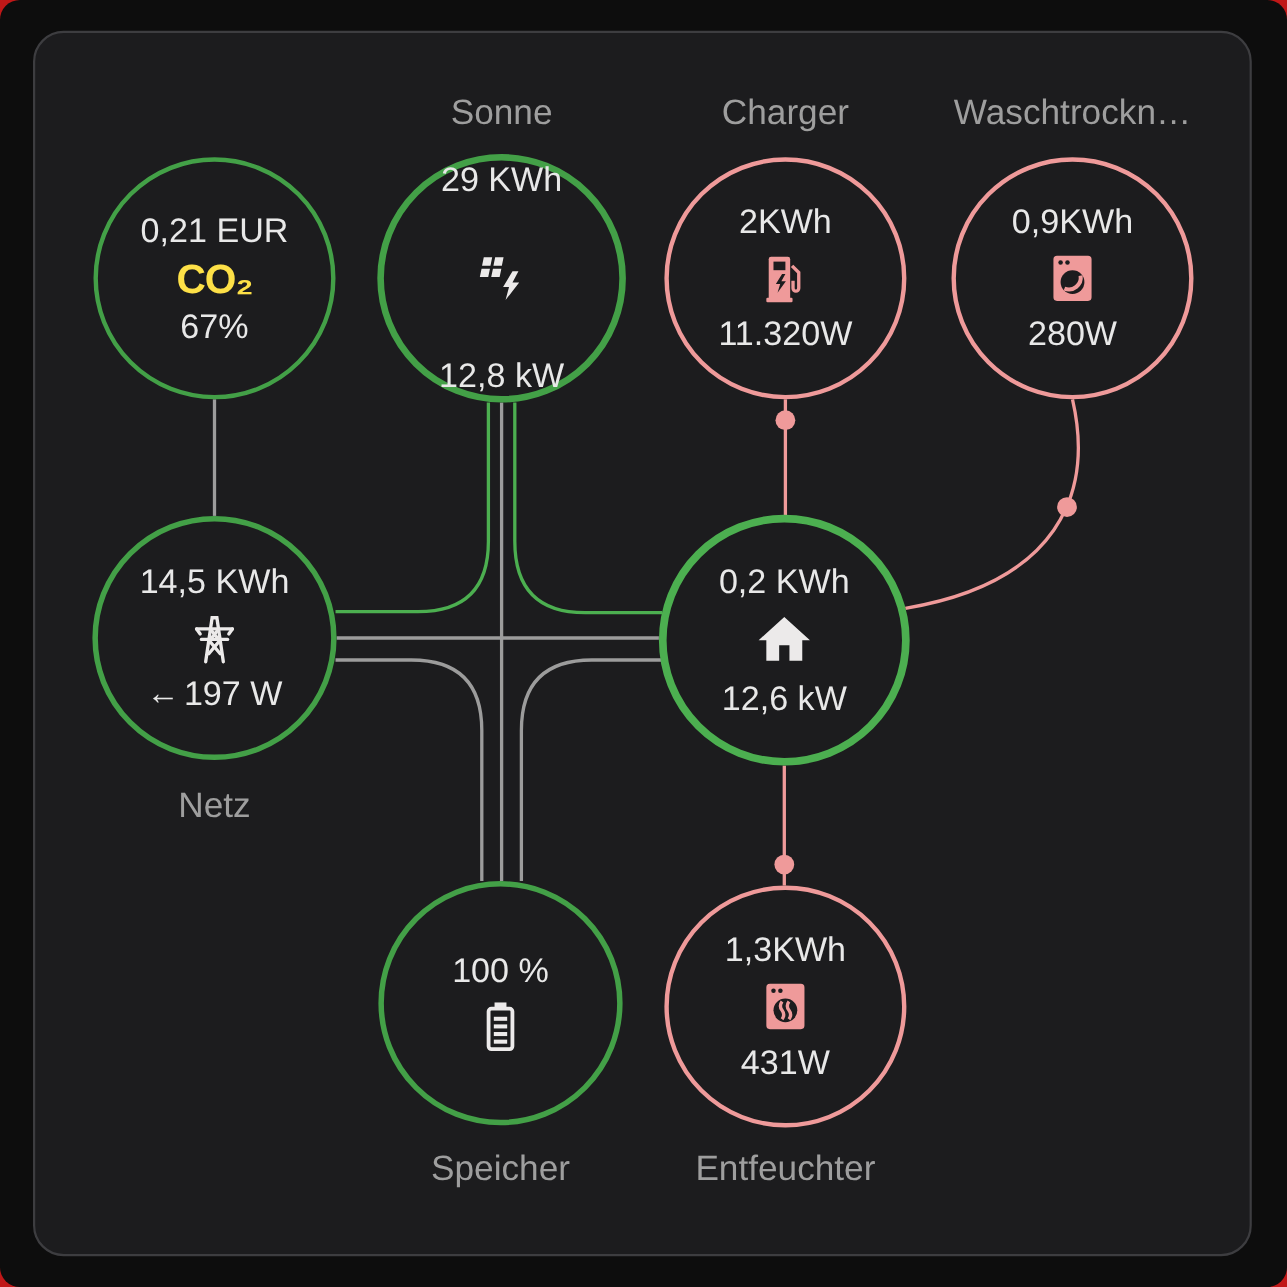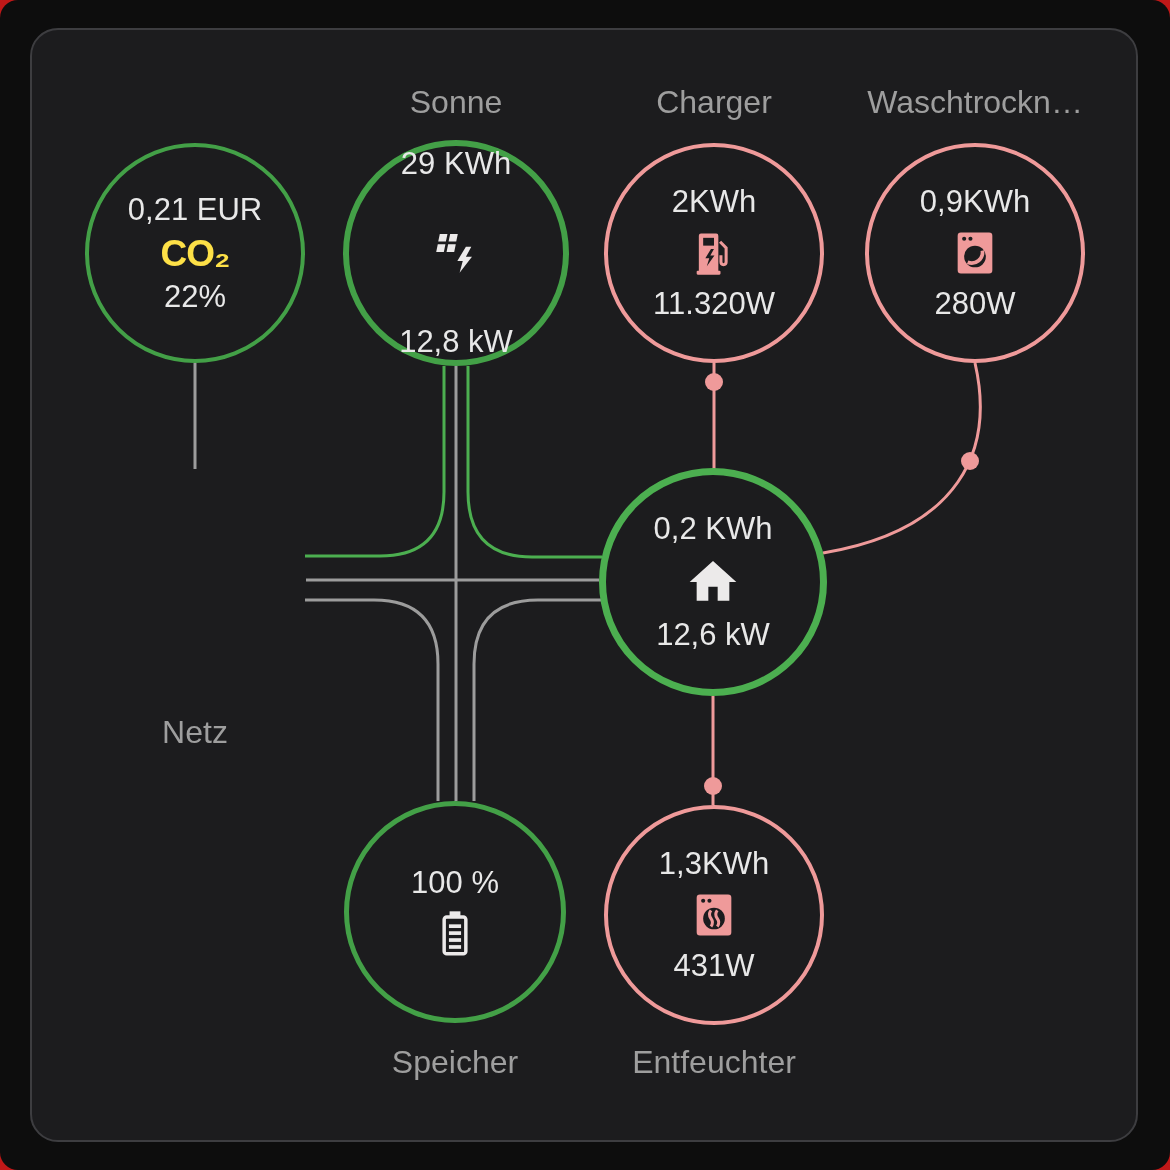--- a/index.html
+++ b/index.html
@@ -75,21 +75,21 @@
   <div class="node-label" style="left:564px; top:84px;">Charger</div>
   <div class="node-label" style="left:825px; top:84px;">Waschtrockn…</div>
 
   <div class="node-label" style="left:45px; top:714px;">Netz</div>
   <div class="node-label" style="left:305px; top:1044px;">Speicher</div>
   <div class="node-label" style="left:564px; top:1044px;">Entfeuchter</div>
 
   <div class="node bg4" style="left:85px; top:143px; width:220px; height:220px;">
     <div class="val">0,21 EUR</div>
     <div class="icon co2-text">CO₂</div>
-    <div class="val">22%</div>
+    <div class="val">67%</div>
   </div>
 
   <div class="node bg6" style="left:343px; top:140px; width:226px; height:226px;justify-content:space-between;">
     <div class="val">29 KWh</div>
     <div class="icon ic-white">
       <svg width="54" height="54" viewBox="0 0 24 24" fill="currentColor">
         <path d="M4.8 3.5h3.4l-.7 3.4H4.1zM9.4 3.5h3.4l-.7 3.4H8.7zM3.9 8.1h3.4l-.7 3.4H3.2zM8.5 8.1h3.4l-.7 3.4H7.8z"></path>
         <path d="M16.4 9.2l-3.8 6.3h2.4l-1.4 5.3 5.5-7.1h-2.7l2.4-4.5z"></path>
       </svg>
     </div>
@@ -117,20 +117,37 @@
         <path d="M5.5 2.5h13A1.5 1.5 0 0 1 20 4v16a1.5 1.5 0 0 1-1.5 1.5h-13A1.5 1.5 0 0 1 4 20V4a1.5 1.5 0 0 1 1.5-1.5z"></path>
         <circle cx="7" cy="5.4" r=".95" fill="#1c1c1e"></circle>
         <circle cx="9.9" cy="5.4" r=".95" fill="#1c1c1e"></circle>
         <circle cx="12" cy="13.6" r="5" fill="#1c1c1e"></circle>
         <path d="M8.6 16.3 A5 5 0 0 0 15.4 10.9" stroke="currentColor" stroke-width="1.7" fill="none"></path>
       </svg>
     </div>
     <div class="val">280W</div>
   </div>
 
+  <div class="node bg5" style="left:84px; top:469px; width:222px; height:222px;">
+    <div class="val">14,5 KWh</div>
+    <div class="icon ic-white">
+      <svg width="52" height="52" viewBox="0 0 24 24" fill="none" stroke="currentColor" stroke-width="1.4" stroke-linecap="round">
+        <path d="M8.3 22 L11 3.5 h2 L15.7 22"></path>
+        <path d="M4.5 8.2 H19.5"></path>
+        <path d="M6.5 12.6 H17.5"></path>
+        <path d="M4.5 8.2 l1.5 2.1 M19.5 8.2 l-1.5 2.1"></path>
+        <path d="M10.4 8.4 l3.3 4.2 M13.6 8.4 l-3.3 4.2"></path>
+        <path d="M9.7 13 l4.7 5.6 M14.3 13 l-4.7 5.6"></path>
+      </svg>
+    </div>
+    <div class="grid-bottom">
+      <span class="arrow">←</span>
+      <span class="val">197 W</span>
+    </div>
+  </div>
 
   <div class="node bgb7" style="left:599px; top:468px; width:228px; height:228px;">
     <div class="val">0,2 KWh</div>
     <div class="icon ic-white">
       <svg width="56" height="56" viewBox="0 0 24 24" fill="currentColor">
         <path d="M10 20v-6h4v6h5v-8h3L12 3 2 12h3v8z"></path>
       </svg>
     </div>
     <div class="val">12,6 kW</div>
   </div>

